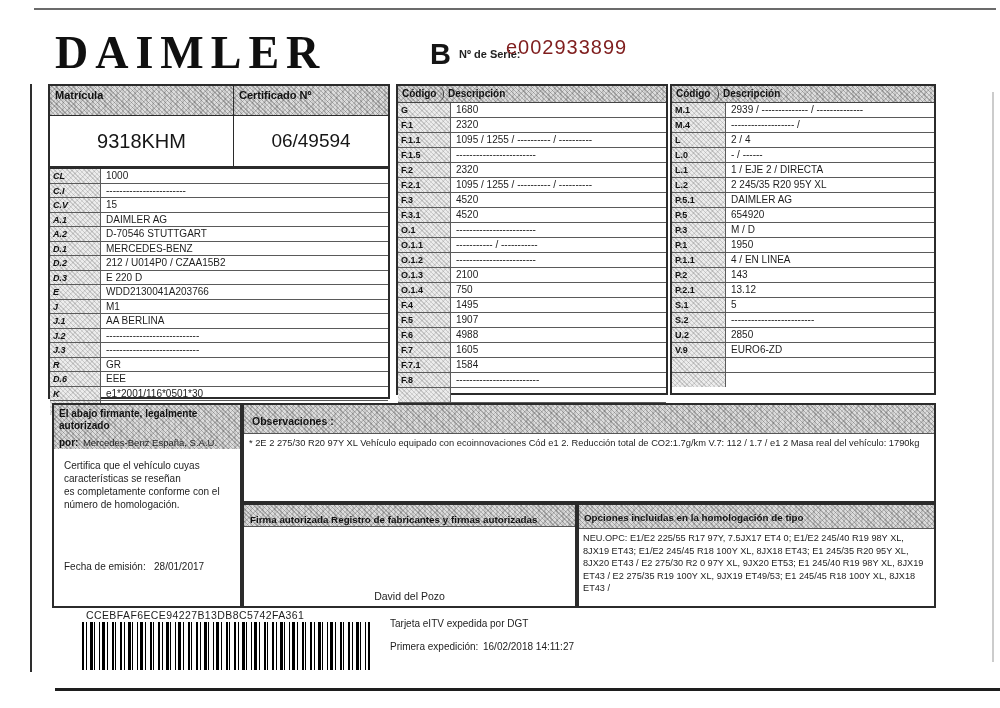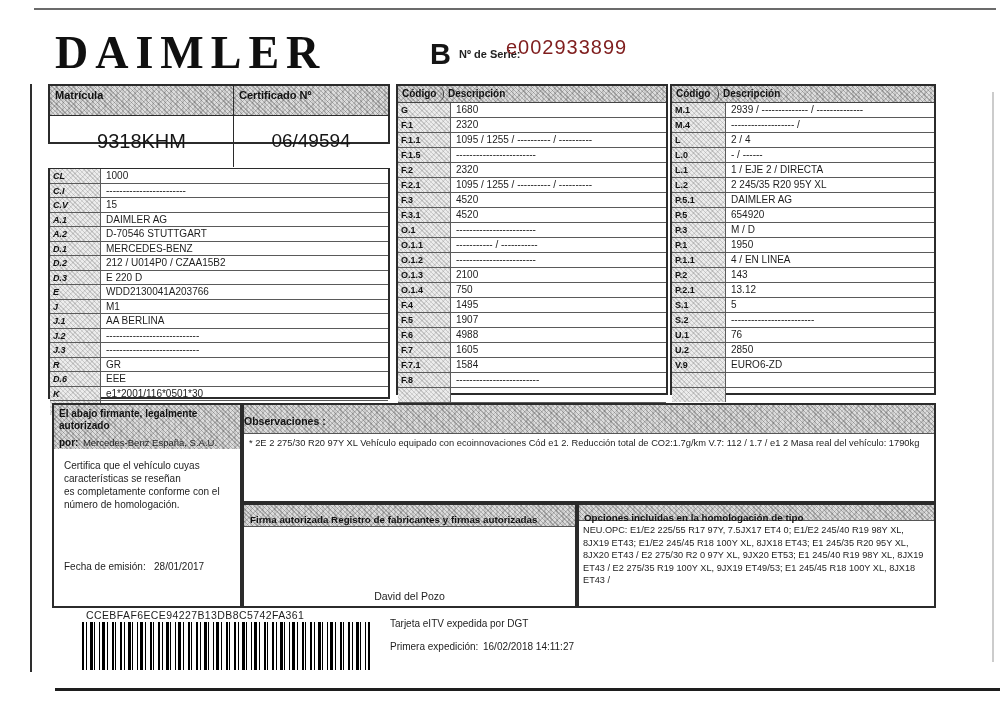--- a/index.html
+++ b/index.html
@@ -67,21 +67,21 @@
   <div class="abs" style="left:30px;top:84px;width:2px;height:588px;background:#2e2e2e;"></div>
   <div class="abs" style="left:992px;top:92px;width:2px;height:570px;background:#9a9a9a;opacity:.5;"></div>
   <div class="abs" style="left:55px;top:688px;width:945px;height:3px;background:#1e1e1e;"></div>
   <div class="abs scanline-v" style="left:530px;top:420px;height:185px;width:1px;"></div>
 
   <div class="abs brand" style="left:55px;top:26px;">DAIMLER</div>
   <div class="abs doc-letter" style="left:430px;top:38px;">B</div>
   <div class="abs serial-label" style="left:459px;top:48px;">Nº de Serie:</div>
   <div class="abs serial-value" style="left:506px;top:36px;">e002933899</div>
 
-  <div class="abs tbl" style="left:48px;top:84px;width:342px;height:60px;">
+  <div class="abs tbl" style="left:48px;top:84px;width:342px;height:84px;">
     <div style="display:flex;height:29px;border-bottom:1.5px solid #2b2b2b;">
       <div class="plate-head hatch" style="width:184px;border-right:1.5px solid #2b2b2b;box-sizing:border-box;">Matrícula</div>
       <div class="plate-head hatch" style="flex:1;box-sizing:border-box;">Certificado Nº</div>
     </div>
     <div style="display:flex;height:51px;">
       <div class="plate-val" style="width:184px;border-right:1.5px solid #2b2b2b;box-sizing:border-box;line-height:50px;">9318KHM</div>
       <div class="plate-val" style="flex:1;box-sizing:border-box;line-height:50px;font-size:19px;">06/49594</div>
     </div>
   </div>
 
@@ -307,24 +307,20 @@
           <div class="tcode hatch-light">P.2.1</div>
           <div class="tval">13.12</div>
         </div>
         <div class="trow">
           <div class="tcode hatch-light">S.1</div>
           <div class="tval">5</div>
         </div>
         <div class="trow">
           <div class="tcode hatch-light">S.2</div>
           <div class="tval">-------------------------</div>
-        </div>
-        <div class="trow">
-          <div class="tcode hatch-light">U.1</div>
-          <div class="tval">76</div>
         </div>
         <div class="trow">
           <div class="tcode hatch-light">U.2</div>
           <div class="tval">2850</div>
         </div>
         <div class="trow">
           <div class="tcode hatch-light">V.9</div>
           <div class="tval">EURO6-ZD</div>
         </div>
         <div class="trow">
@@ -348,35 +344,35 @@
 características se reseñan
 es completamente conforme con el
 número de homologación.</div>
     <div class="small-text" style="position:absolute;left:10px;top:156px;">
       <span>Fecha de emisión:</span>&nbsp;&nbsp;
       <span>28/01/2017</span>
     </div>
   </div>
 
   <div class="abs tbl" style="left:242px;top:403px;width:694px;height:100px;">
-    <div class="hatch" style="height:28px;padding:6px 0 0 0;box-sizing:border-box;">
+    <div class="hatch" style="height:28px;padding:6px 0 0 8px;box-sizing:border-box;">
       <span class="box-title">Observaciones :</span>
     </div>
     <div class="small-text" style="padding:4px 4px 0 5px;font-size:9.3px;white-space:nowrap;border-top:1px solid #555;">* 2E 2 275/30 R20 97Y XL Vehículo equipado con ecoinnovaciones Cód e1 2. Reducción total de CO2:1.7g/km V.7: 112 / 1.7 / e1 2 Masa real del vehículo: 1790kg</div>
   </div>
 
   <div class="abs tbl" style="left:242px;top:503px;width:335px;height:105px;">
     <div class="hatch" style="height:22px;padding:4px 0 0 6px;box-sizing:border-box;border-bottom:1px solid #555;">
       <span class="box-title" style="font-size:9.8px;">Firma autorizada Registro de fabricantes y firmas autorizadas</span>
     </div>
     <div class="small-text" style="position:absolute;left:0;right:0;bottom:4px;text-align:center;font-size:10.5px;">David del Pozo</div>
   </div>
 
   <div class="abs tbl" style="left:577px;top:503px;width:359px;height:105px;">
-    <div class="hatch" style="height:16px;padding:2px 0 0 5px;box-sizing:border-box;border-bottom:1px solid #555;">
+    <div class="hatch" style="height:24px;padding:2px 0 0 5px;box-sizing:border-box;border-bottom:1px solid #555;">
       <span class="box-title" style="font-size:9.8px;">Opciones incluidas en la homologación de tipo</span>
     </div>
     <div class="small-text" style="padding:3px 4px 0 4px;font-size:9.2px;line-height:12.5px;">NEU.OPC: E1/E2 225/55 R17 97Y, 7.5JX17 ET4 0; E1/E2 245/40 R19 98Y XL, 8JX19 ET43; E1/E2 245/45 R18 100Y XL, 8JX18 ET43; E1 245/35 R20 95Y XL, 8JX20 ET43 / E2 275/30 R2 0 97Y XL, 9JX20 ET53; E1 245/40 R19 98Y XL, 8JX19 ET43 / E2 275/35 R19 100Y XL, 9JX19 ET49/53; E1 245/45 R18 100Y XL, 8JX18 ET43 /</div>
   </div>
 
   <div class="abs small-text" style="left:86px;top:609px;font-size:10.5px;letter-spacing:.4px;">CCEBFAF6ECE94227B13DB8C5742FA361</div>
   <div class="abs barcode" style="left:82px;top:622px;width:288px;height:48px;"></div>
   <div class="abs small-text" style="left:390px;top:618px;">Tarjeta eITV expedida por DGT</div>
   <div class="abs small-text" style="left:390px;top:641px;">
     <span>Primera expedición:</span>

